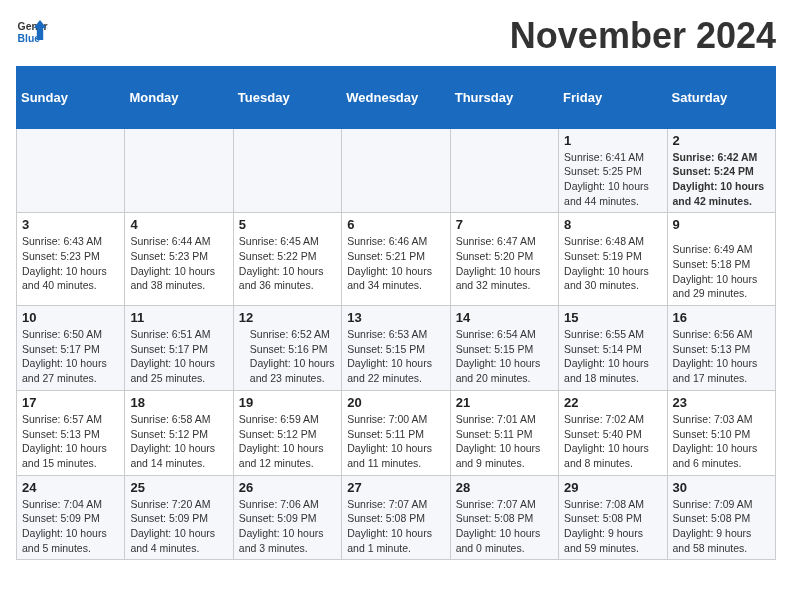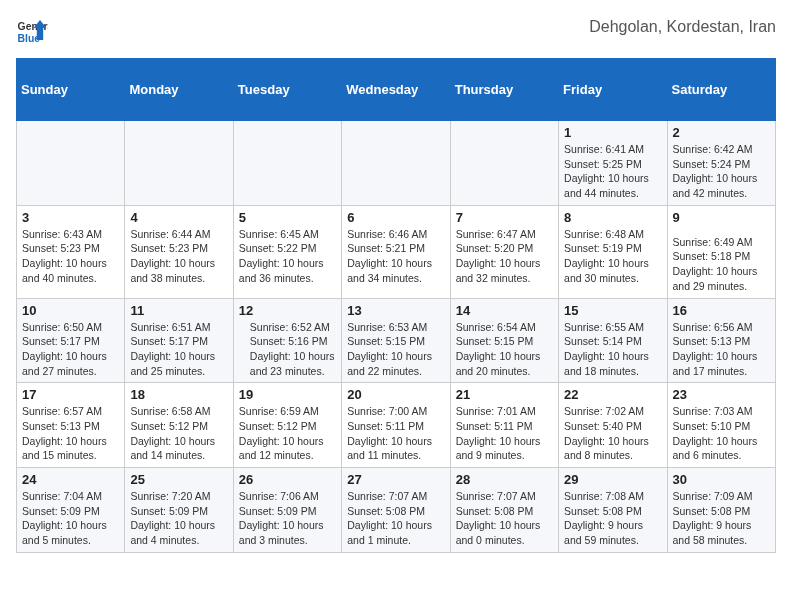--- a/index.html
+++ b/index.html
@@ -88,21 +88,21 @@
 
 <div class="header">
   <div class="logo">
     <svg class="logo-icon" viewBox="0 0 40 40">
       <text x="2" y="18" font-size="13" font-weight="bold" fill="#333" font-family="Arial">General</text>
       <text x="2" y="32" font-size="13" font-weight="bold" fill="#1a6abf" font-family="Arial">Blue</text>
       <polygon points="30,5 38,15 34,15 34,30 26,30 26,15 22,15" fill="#1a6abf"></polygon>
     </svg>
   </div>
   <div class="title-block">
-    <div class="location">Dehgolan, Kordestan, Iran</div>
+    <div class="month-title">November 2024</div>
   </div>
 </div>
 
 <table class="calendar">
   <thead>
     <tr>
     <th>Sunday</th>
         <th>Monday</th>
         <th>Tuesday</th>
         <th>Wednesday</th>
@@ -119,21 +119,21 @@
         <td class="empty-cell"></td>
         <td class="empty-cell"></td>
         <td>
           <span class="day-number">1</span>
           <div class="day-info" style="white-space: pre-line;">Sunrise: 6:41 AM
 Sunset: 5:25 PM
 Daylight: 10 hours and 44 minutes.</div>
         </td>
         <td>
           <span class="day-number">2</span>
-          <div class="day-info" style="white-space: pre-line;">Sunrise: 6:42 AM
+          <div class="day-info" style="white-space: pre-line; font-weight: bold;">Sunrise: 6:42 AM
 Sunset: 5:24 PM
 Daylight: 10 hours and 42 minutes.</div>
         </td>
       </tr>
       <tr>
         <td>
           <span class="day-number">3</span>
           <div class="day-info" style="white-space: pre-line;">Sunrise: 6:43 AM
 Sunset: 5:23 PM
 Daylight: 10 hours and 40 minutes.</div>

